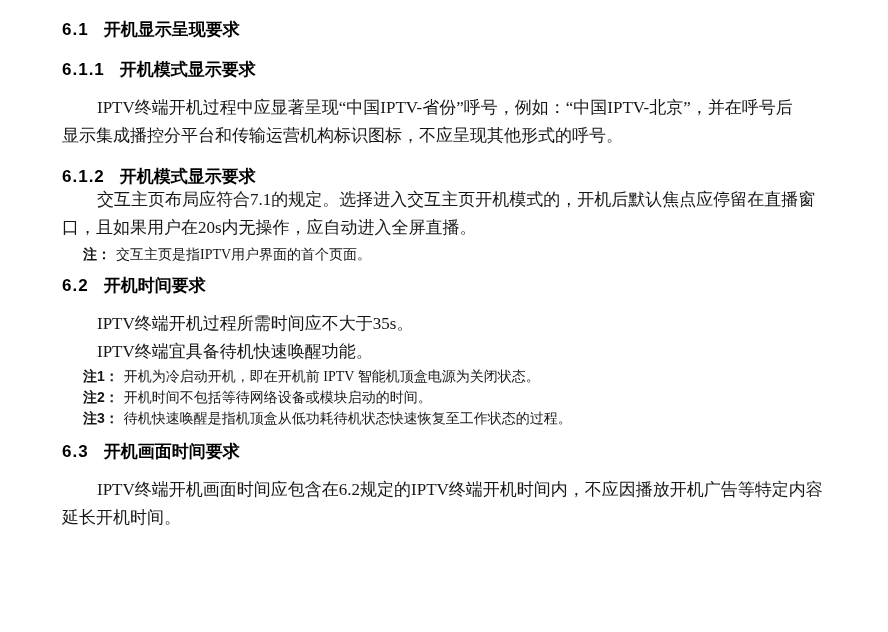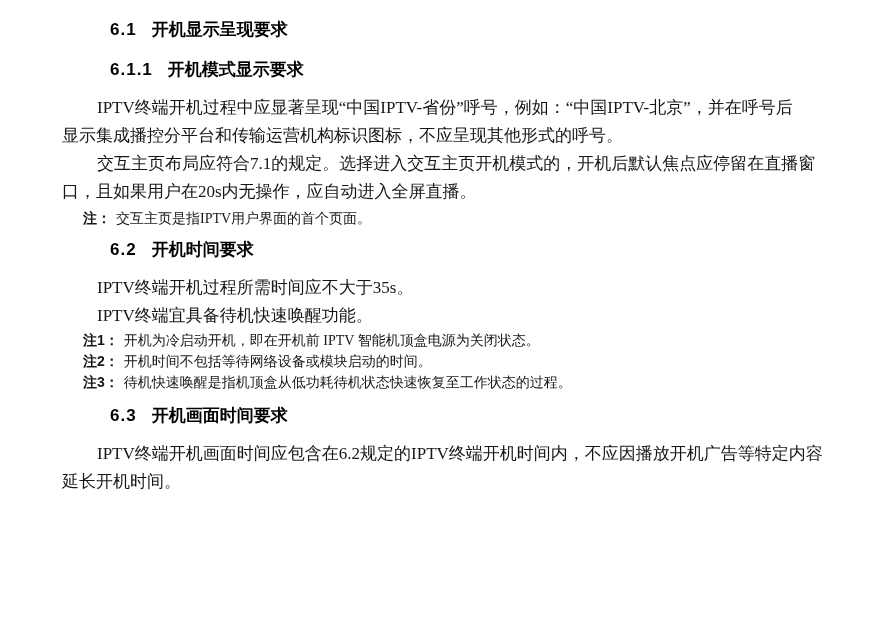--- a/index.html
+++ b/index.html
@@ -16,21 +16,20 @@
     color: #161616;
   }
   .h {
     font-family: "Liberation Sans", "DejaVu Sans", sans-serif;
     font-weight: 700;
     font-size: 17px;
     line-height: 18px;
     color: #000000;
     display: flex;
     white-space: nowrap;
-    margin-left: 48px;
   }
   .hnum { margin-right: 15px; letter-spacing: 1px; }
   .para { font-size: 17px; line-height: 28px; }
   .line { display: block; white-space: nowrap; }
   .indent { text-indent: 35px; }
   .note {
     font-size: 14px;
     line-height: 20px;
     padding-left: 21px;
     white-space: nowrap;
@@ -62,20 +61,24 @@
   <div class="h mt22">
     <span class="hnum">6.1.1</span>
     <span class="htitle">开机模式显示要求</span>
   </div>
 
   <div class="para mt15">
     <span class="line indent">IPTV终端开机过程中应显著呈现“中国IPTV-省份”呼号，例如：“中国IPTV-北京”，并在呼号后</span>
     <span class="line">显示集成播控分平台和传输运营机构标识图标，不应呈现其他形式的呼号。</span>
   </div>
 
+  <div class="h mt18">
+    <span class="hnum">6.1.2</span>
+    <span class="htitle">开机模式显示要求</span>
+  </div>
 
 
   <div class="para mt0">
     <span class="line indent">交互主页布局应符合7.1的规定。选择进入交互主页开机模式的，开机后默认焦点应停留在直播窗</span>
     <span class="line">口，且如果用户在20s内无操作，应自动进入全屏直播。</span>
   </div>
 
   <div class="note mt2">
     <span class="note-row"><span class="note-label">注：</span><span>交互主页是指IPTV用户界面的首个页面。</span></span>
   </div>

